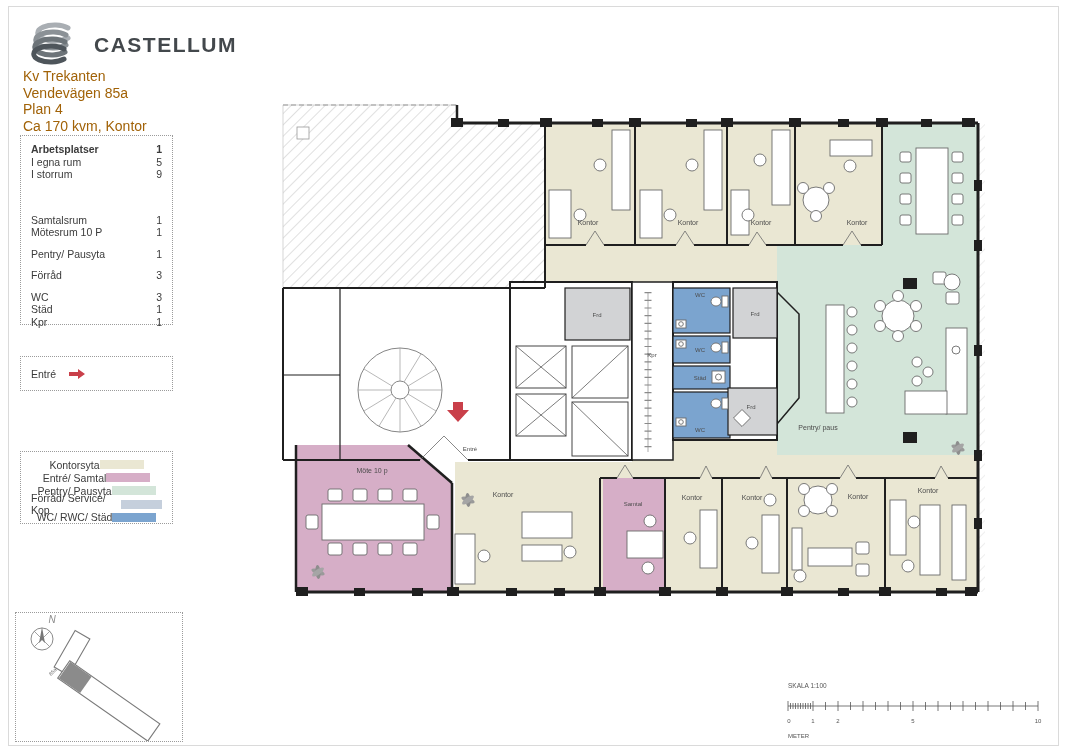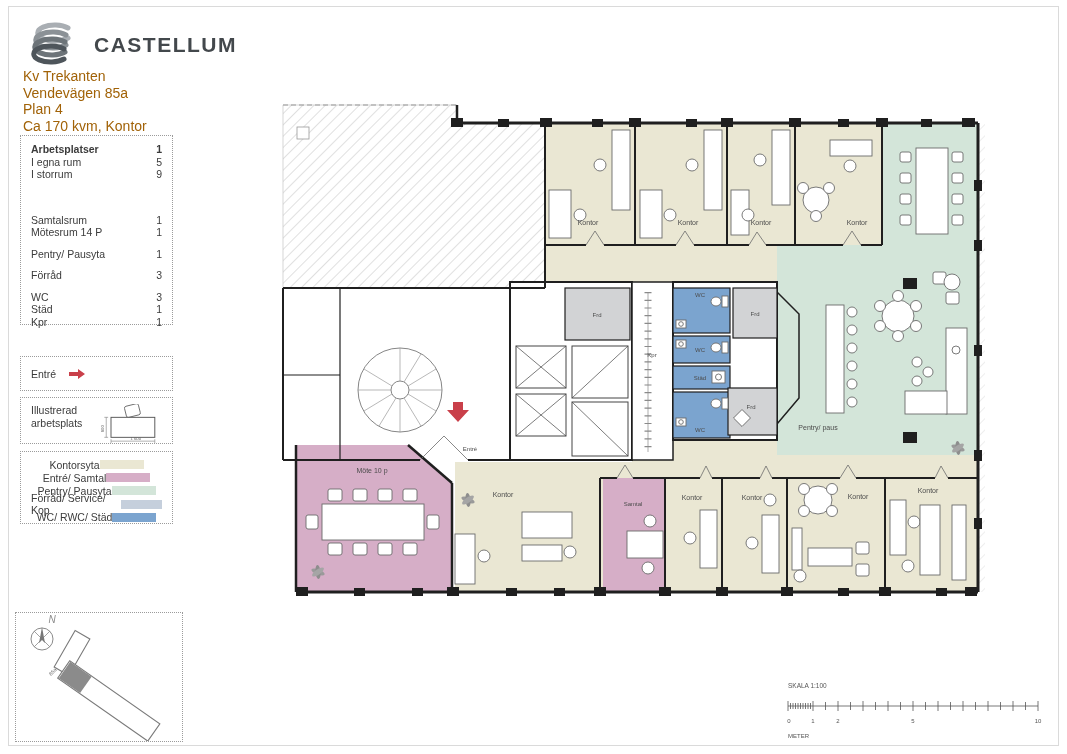--- a/index.html
+++ b/index.html
@@ -67,21 +67,21 @@
     <div class="frow">
         <span>I storrum</span>
         <span>9</span>
       </div>
     <div class="sp-lg"></div>
     <div class="frow">
         <span>Samtalsrum</span>
         <span>1</span>
       </div>
     <div class="frow">
-        <span>Mötesrum 14 P</span>
+        <span>Mötesrum 10 P</span>
         <span>1</span>
       </div>
     <div class="sp-sm"></div>
     <div class="frow">
         <span>Pentry/ Pausyta</span>
         <span>1</span>
       </div>
     <div class="sp-sm"></div>
     <div class="frow">
         <span>Förråd</span>
@@ -102,38 +102,20 @@
       </div>
   </div>
 
   <div class="abs dotted keyrow" style="left:20px;top:356px;width:153px;height:35px">
     <span>Entré</span>
     <svg width="18" height="12" viewBox="0 0 18 12">
       <path d="M1,4 h9 V1 l7,5 -7,5 V8 H1 z" fill="#c9404a"></path>
     </svg>
   </div>
 
-  <div class="abs dotted wk" style="left:20px;top:397px;width:153px;height:47px">
-    <div>
-      <div>Illustrerad</div>
-      <div>arbetsplats</div>
-    </div>
-    <svg width="66" height="40" viewBox="0 0 66 42">
-      <rect x="27" y="1" width="15" height="12" rx="2" transform="rotate(-14 34 7)" fill="#fff" stroke="#666" stroke-width="0.9"></rect>
-      <rect x="12" y="14" width="46" height="21" fill="#fff" stroke="#555" stroke-width="1"></rect>
-      <line x1="7" y1="14" x2="7" y2="35" stroke="#888" stroke-width="0.7"></line>
-      <line x1="5" y1="14" x2="9" y2="14" stroke="#888" stroke-width="0.7"></line>
-      <line x1="5" y1="35" x2="9" y2="35" stroke="#888" stroke-width="0.7"></line>
-      <text x="4.5" y="26" font-size="4.5" fill="#666" text-anchor="middle" transform="rotate(-90 4.5 26)">800</text>
-      <line x1="12" y1="39" x2="58" y2="39" stroke="#888" stroke-width="0.7"></line>
-      <line x1="12" y1="37" x2="12" y2="41" stroke="#888" stroke-width="0.7"></line>
-      <line x1="58" y1="37" x2="58" y2="41" stroke="#888" stroke-width="0.7"></line>
-      <text x="38" y="38" font-size="4.5" fill="#666" text-anchor="middle">1 600</text>
-    </svg>
-  </div>
 
   <div class="abs dotted legend" style="left:20px;top:451px;width:153px;height:73px">
     <div class="lrow">
       <span>Kontorsyta</span>
       <span class="swatch" style="background-color: rgb(234, 231, 211);"></span>
     </div>
     <div class="lrow">
       <span>Entré/ Samtal</span>
       <span class="swatch" style="background-color: rgb(214, 174, 199);"></span>
     </div>

